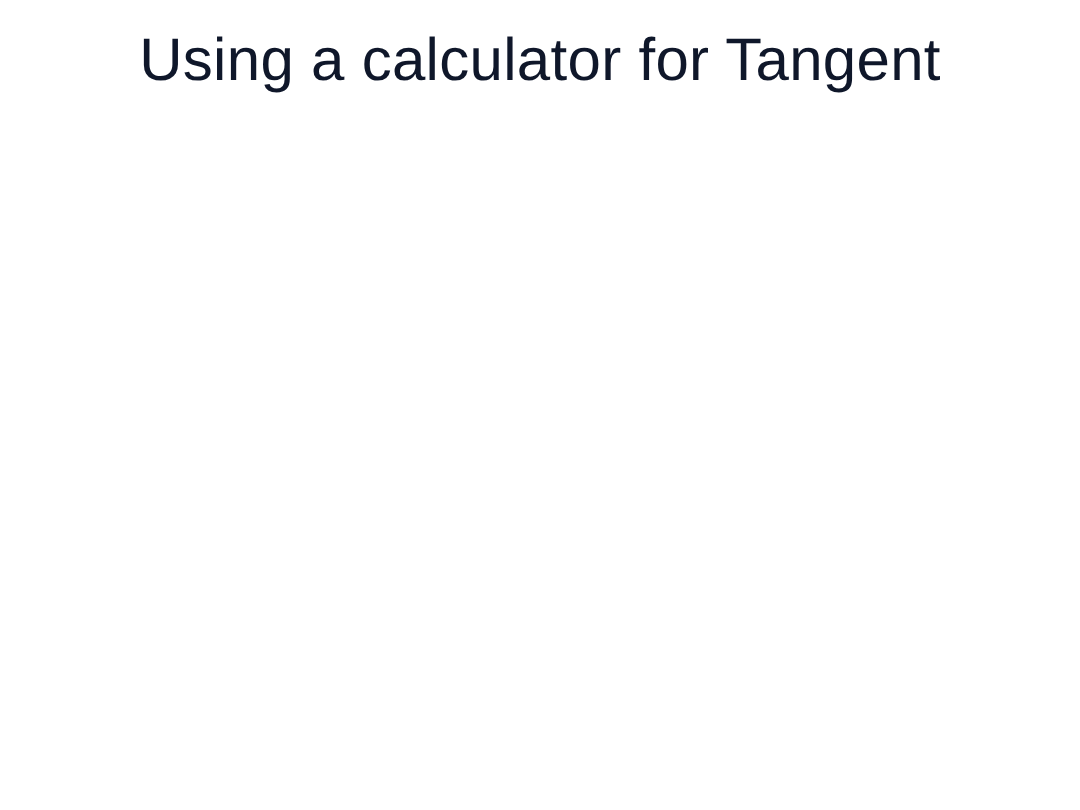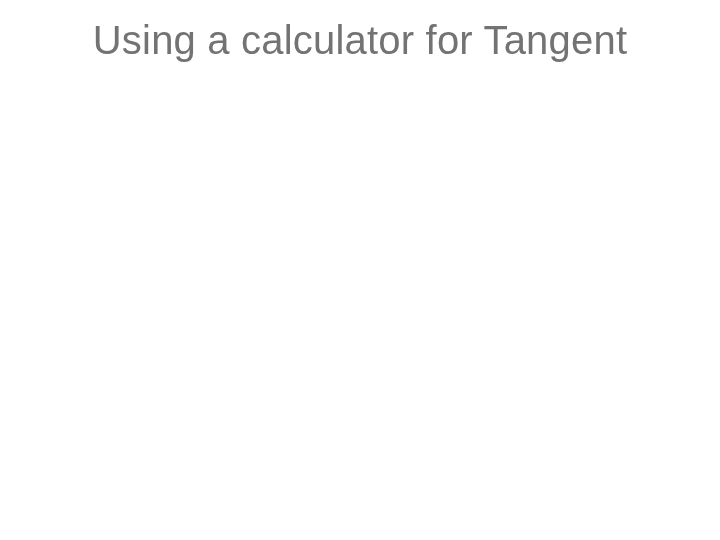--- a/index.html
+++ b/index.html
@@ -18,21 +18,21 @@
       box-sizing: border-box;
     }
     .title {
       position: absolute;
       top: 18px;
       left: 0;
       right: 0;
       text-align: center;
       font-size: 40px;
       font-weight: 400;
-      color: #737373;
+      color: #0f172a;
       letter-spacing: 0.2px;
     }
   </style>
 </head>
 <body>
 
 <div class="slide">
   <div class="title">Using a calculator for Tangent</div>
 </div>
 

